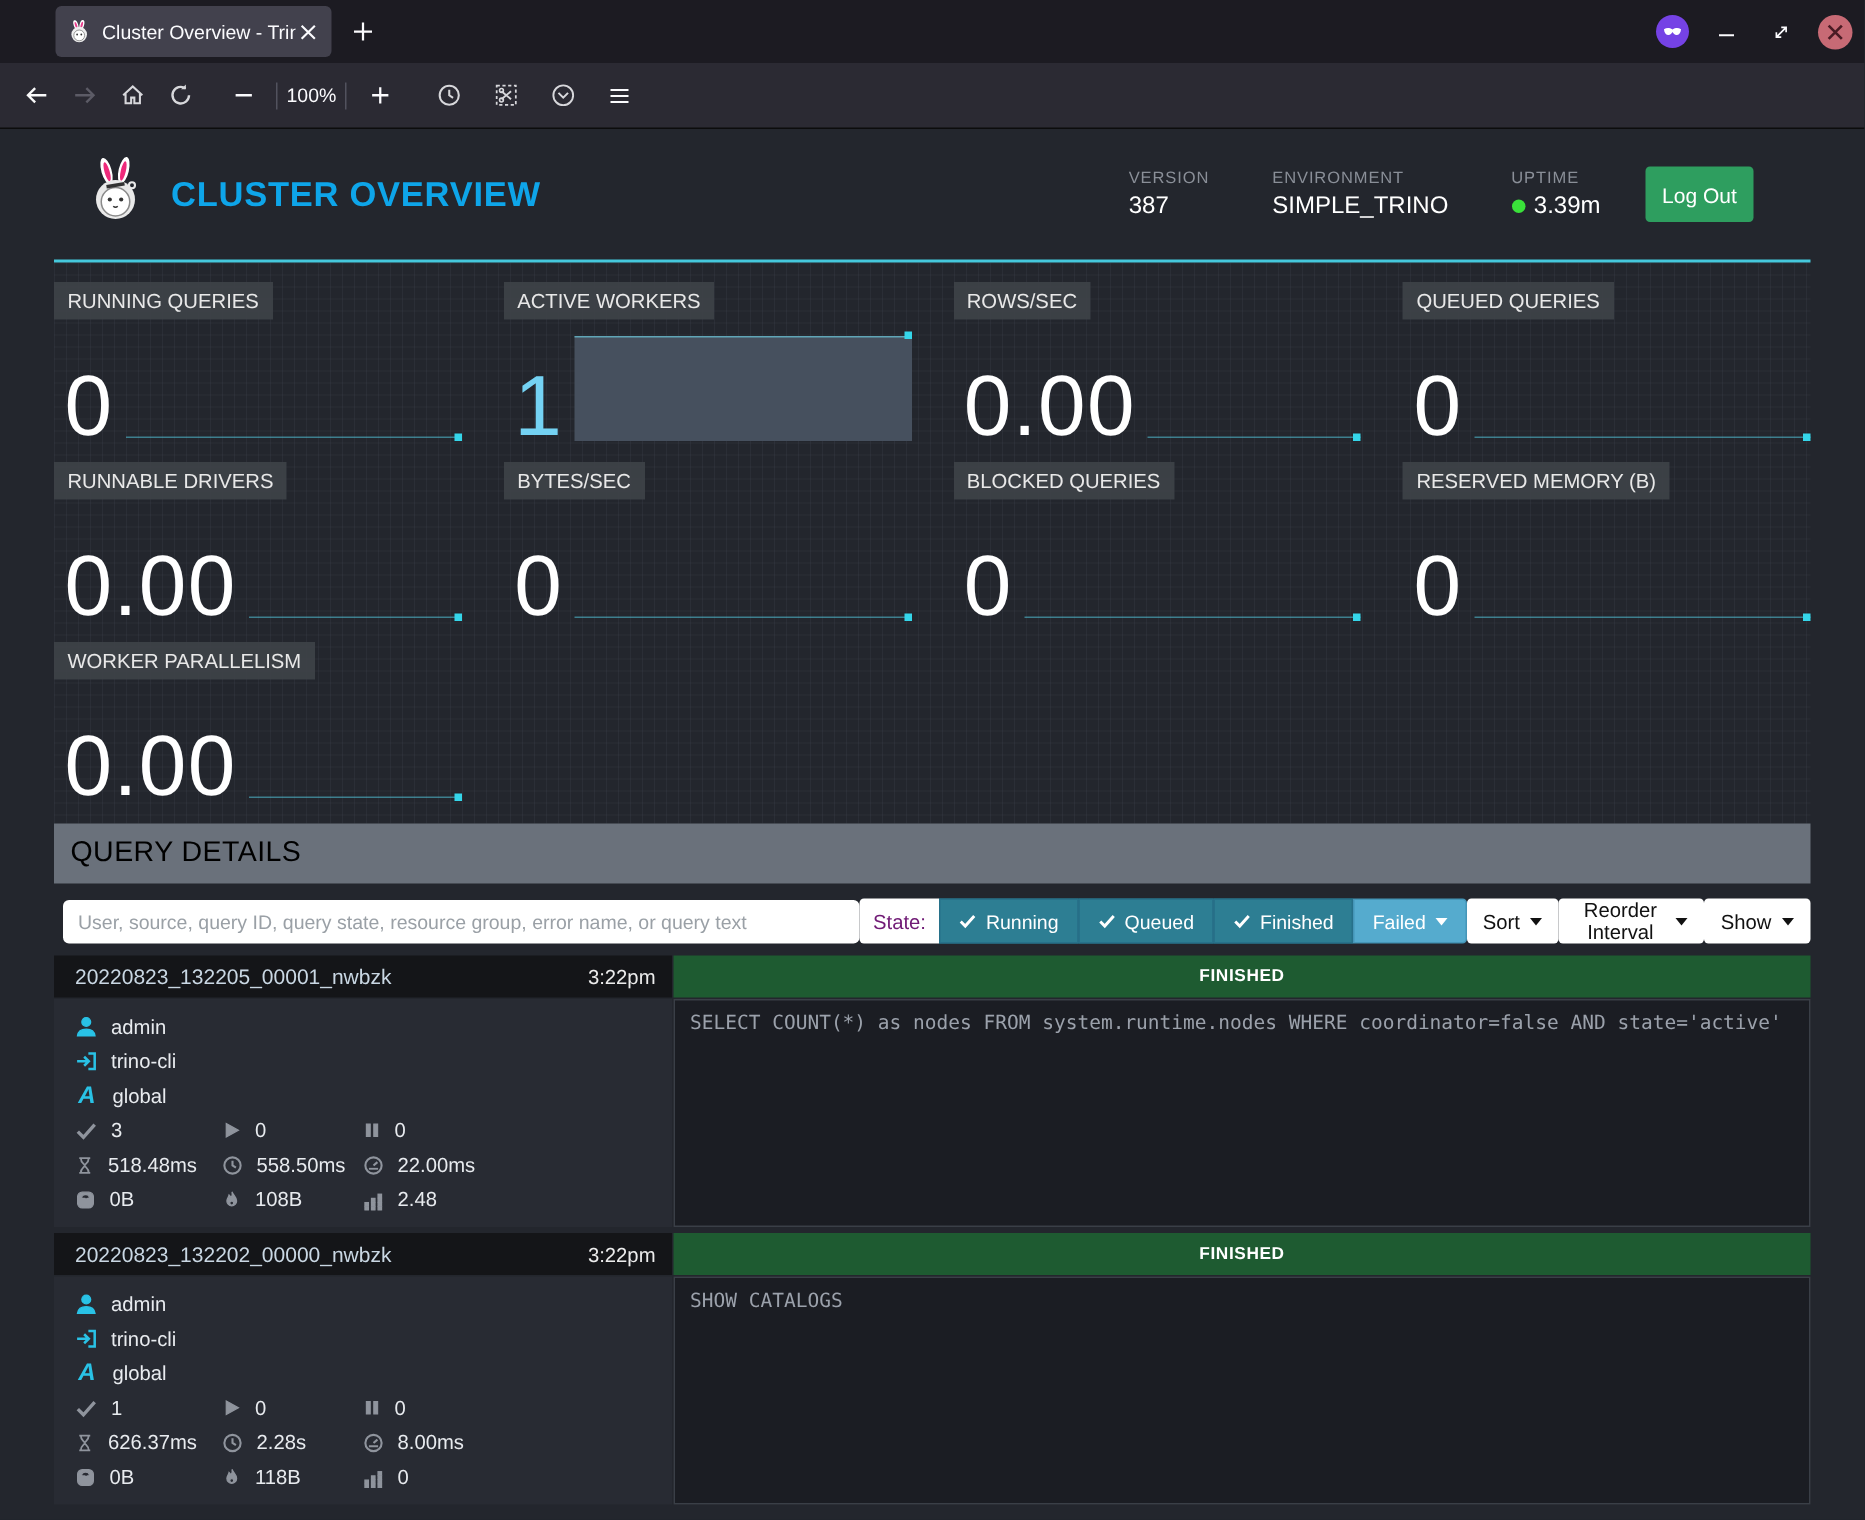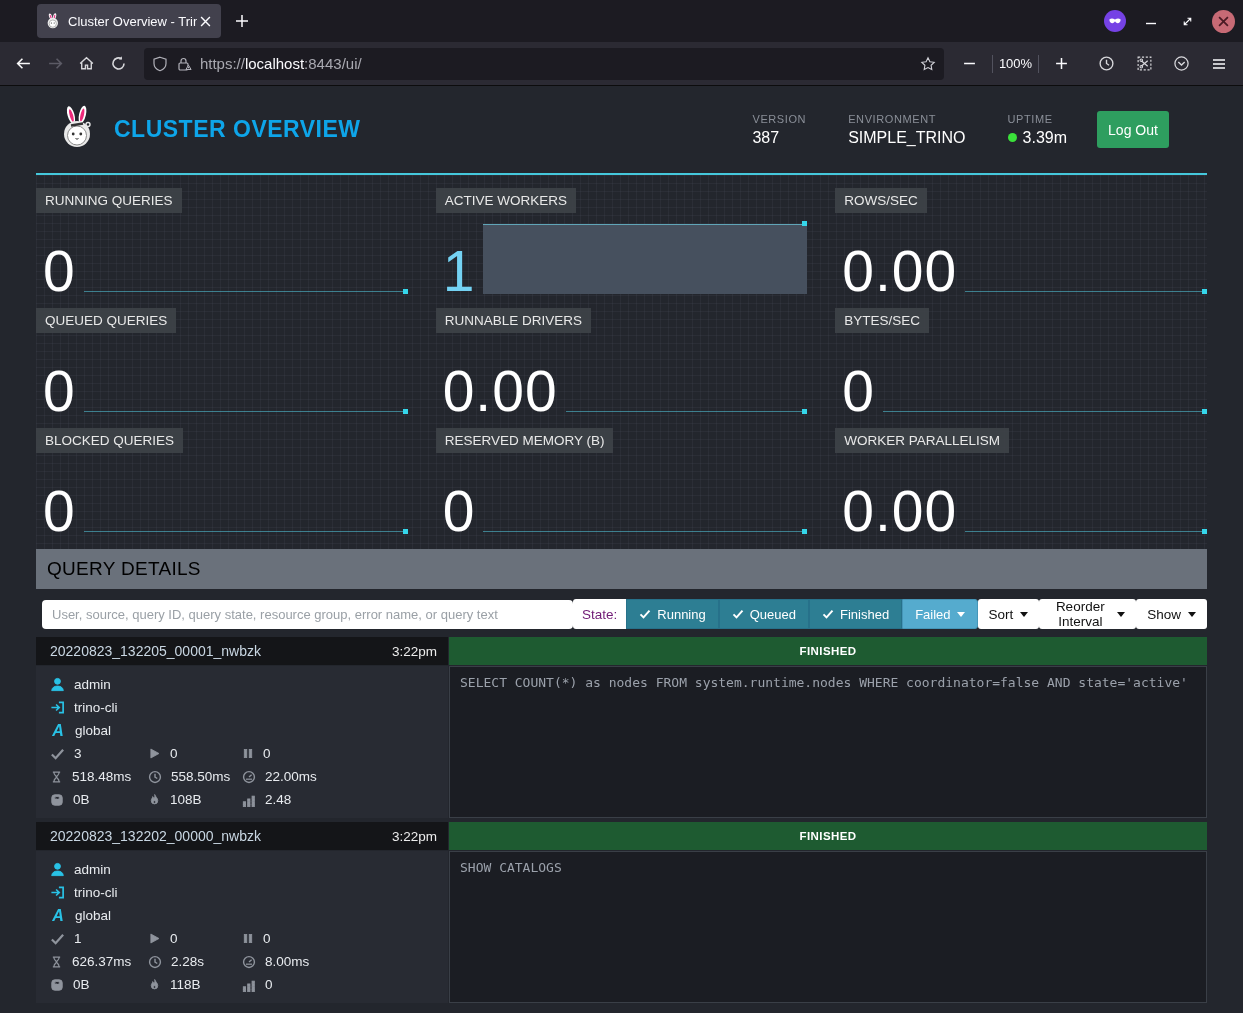--- a/index.html
+++ b/index.html
@@ -36,21 +36,21 @@
   .meta-label { font-size:11px; color:#8a8f98; letter-spacing:.6px; margin-bottom:4px; }
   .meta-value { font-size:16px; color:#fff; display:flex; align-items:center; gap:6px; }
   .uptime-dot { width:9px; height:9px; border-radius:50%; background:#3ae13a; display:inline-block; }
   .logout-btn { margin-left:30px; margin-right:38px; width:72px; height:37px; background:#2e9e5f; color:#fff;
                 border:none; border-radius:3px; font-size:14px; font-family:inherit; cursor:pointer; }
 
   .hud { margin:0 36px; padding:13px 0 12px;
          background-image:linear-gradient(rgba(140,150,170,.07) 1px, transparent 1px),
                           linear-gradient(90deg, rgba(140,150,170,.07) 1px, transparent 1px);
          background-size:8px 8px;
-         display:grid; grid-template-columns:1fr 1fr 1fr; column-gap:28px; row-gap:11px; }
+         display:grid; grid-template-columns:1fr 1fr 1fr 1fr; column-gap:28px; row-gap:11px; }
   .tile { height:109px; position:relative; }
   .chip { position:absolute; top:0; left:0; background:rgba(62,66,72,.92); color:#e8e8e8;
           font-size:13.5px; padding:5px 9px; z-index:2; }
   .tile-body { position:absolute; inset:0; display:flex; align-items:flex-end; }
   .big-num { font-size:57px; font-weight:300; line-height:.92; color:#fff; padding-left:7px; letter-spacing:1px; }
   .big-num.cyan { color:#74d2f3; }
   .spark { flex:1; position:relative; height:100%; }
   .spark .line { position:absolute; left:8px; right:0; bottom:5px; height:1px; background:rgba(84,200,222,.55); }
   .spark .dot { position:absolute; right:0; bottom:3px; width:5px; height:5px; background:#35d6ea; }
   .spark .fill { position:absolute; left:8px; right:0; top:36px; bottom:3px; background:#46505e;
@@ -164,41 +164,20 @@
     <svg width="17" height="17" viewBox="0 0 16 16">
         <path d="M2 8l6-5.5L14 8M3.5 7v6h3.5v-3.5h2V13h3.5V7" stroke="#d7d7db" stroke-width="1.3" fill="none"></path>
       </svg>
   </span>
   <span class="navbtn">
     <svg width="17" height="17" viewBox="0 0 16 16">
         <path d="M13.2 8A5.2 5.2 0 1 1 11 3.7" stroke="#d7d7db" stroke-width="1.5" fill="none"></path>
         <path d="M11.2 1.2v3h-3z" fill="#d7d7db"></path>
       </svg>
   </span>
-  <div class="urlbar">
-    <span class="icon">
-      <svg width="16" height="16" viewBox="0 0 16 16">
-          <path d="M8 1.2l6 2v4.2c0 3.8-2.8 6.1-6 7.3-3.2-1.2-6-3.5-6-7.3V3.2z" fill="none" stroke="#b1b1b9" stroke-width="1.2"></path>
-        </svg>
-    </span>
-    <span class="icon" style="margin-left:8px;">
-      <svg width="16" height="16" viewBox="0 0 16 16">
-        <rect x="3" y="7" width="9" height="7" rx="1.2" fill="none" stroke="#b1b1b9" stroke-width="1.2"></rect>
-        <path d="M5 7V5a2.5 2.5 0 0 1 5 0v2" fill="none" stroke="#b1b1b9" stroke-width="1.2"></path>
-        <path d="M12.5 9.2l2.6 4.3h-5.2z" fill="#2b2a33" stroke="#b1b1b9" stroke-width="1"></path>
-        <path d="M12.5 10.8v1.4M12.5 13.1v.2" stroke="#b1b1b9" stroke-width="1"></path>
-      </svg>
-    </span>
-    <span class="url-text"><span>https://</span><b>localhost</b><span>:8443/ui/</span></span>
-    <span class="icon">
-      <svg width="16" height="16" viewBox="0 0 16 16">
-          <path d="M8 1.8l1.9 3.9 4.3.6-3.1 3 .7 4.3L8 11.6l-3.8 2 .7-4.3-3.1-3 4.3-.6z" fill="none" stroke="#d0d0d7" stroke-width="1.1"></path>
-        </svg>
-    </span>
-  </div>
   <div class="zoom-ctrl">
     <span class="navbtn">
       <svg width="13" height="13" viewBox="0 0 12 12">
           <path d="M1 6h10" stroke="#fbfbfe" stroke-width="1.4"></path>
         </svg>
     </span>
     <span class="sep"></span>
     <span>100%</span>
     <span class="sep"></span>
     <span class="navbtn">

